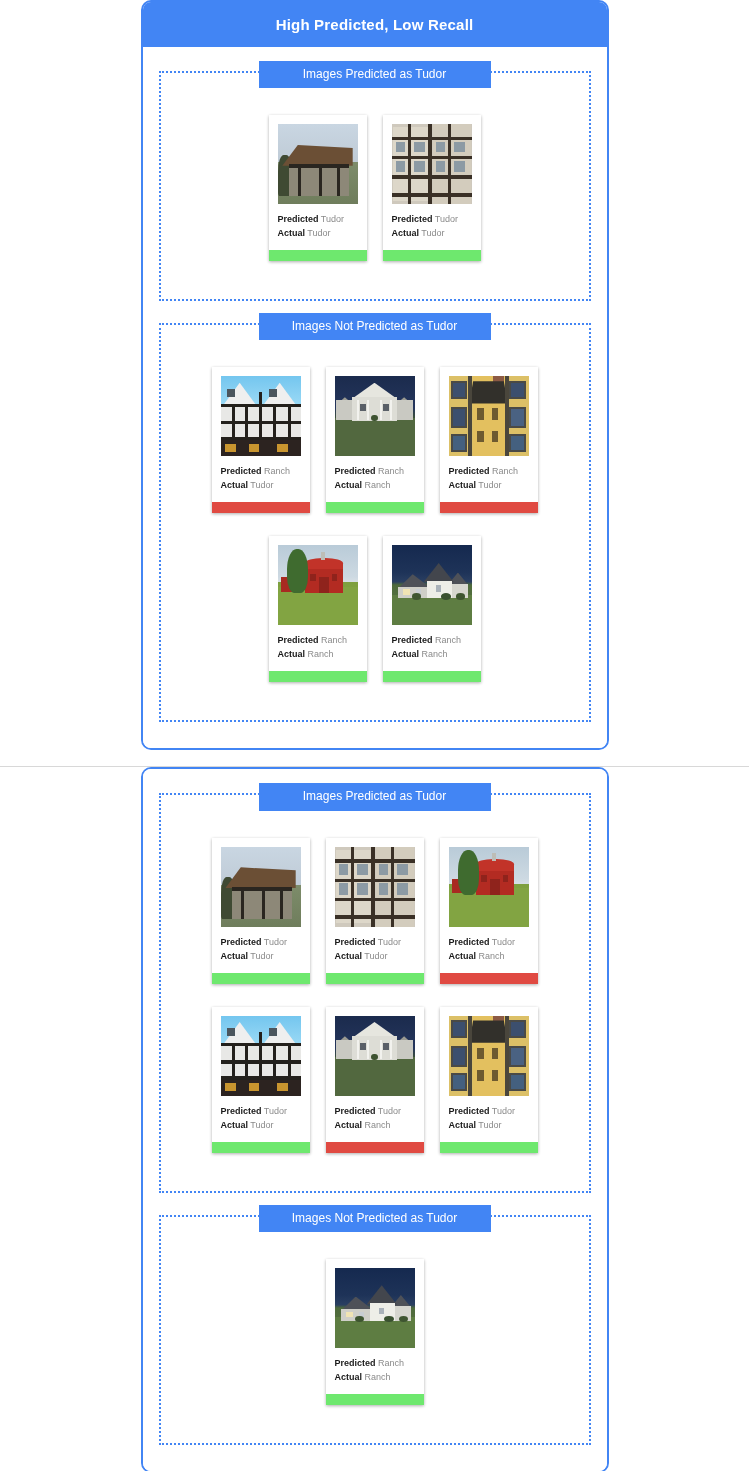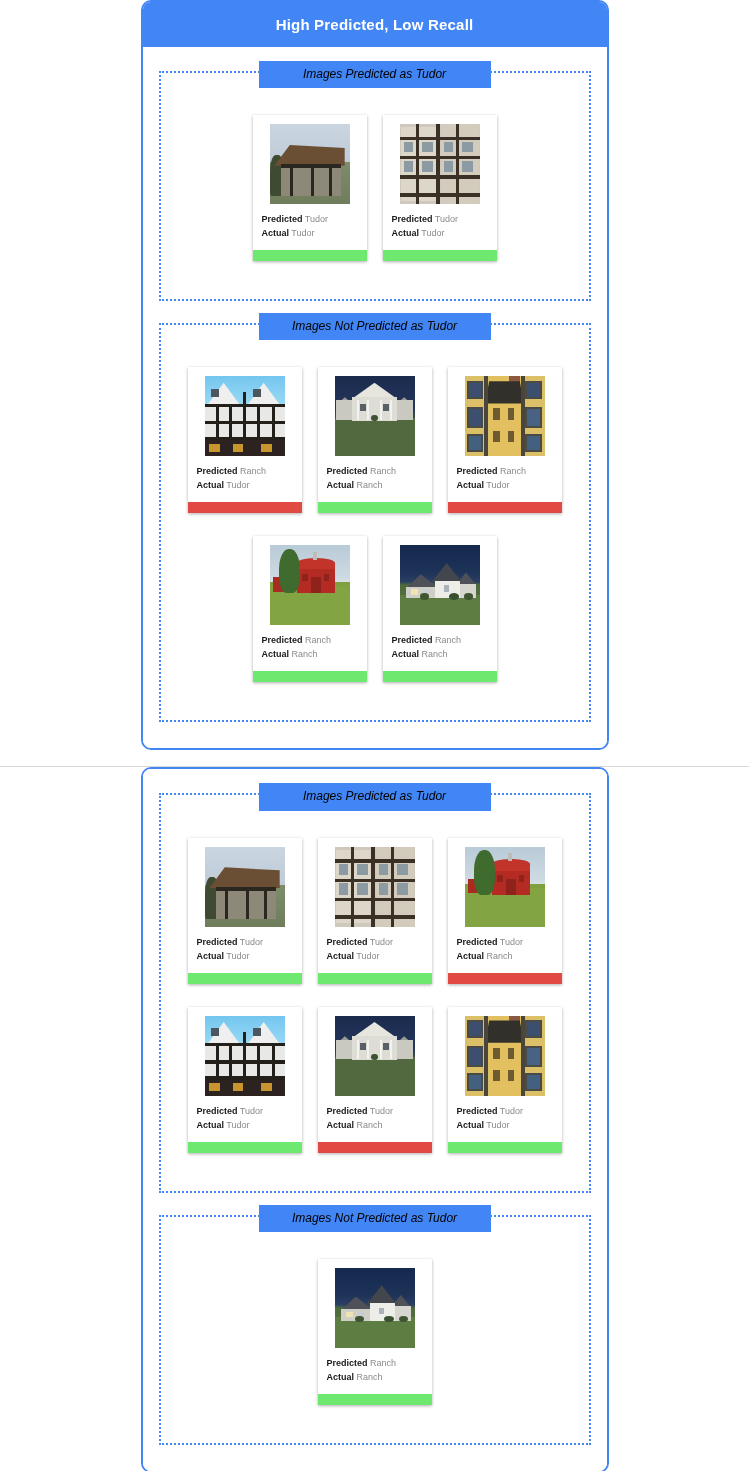--- a/index.html
+++ b/index.html
@@ -42,38 +42,37 @@
     padding: 0;
     position: relative;
   }
   .group:last-child { margin-bottom: 8px; }
   .group-legend {
     position: relative;
     display: block;
     width: 232px;
     margin: -12px auto 0 auto;
     background: #4285F4;
-    color: #000000;
+    color: #ffffff;
     font-size: 12px;
     text-align: center;
     padding: 7px 4px;
     line-height: 1.1;
-    font-style: italic;
   }
   .group-inner {
     padding: 22px 10px 20px 10px;
     display: flex;
     flex-wrap: wrap;
     justify-content: center;
     align-items: flex-start;
   }
 
   
   .card {
-    width: 114px;
+    width: 98px;
     margin: 5px 8px 18px 8px;
     background: #ffffff;
     box-shadow: 0 1px 3px rgba(0,0,0,.32);
     display: flex;
     flex-direction: column;
   }
   .card-thumb {
     width: 80px; height: 80px;
     margin: 9px auto 0 auto;
     overflow: hidden;

